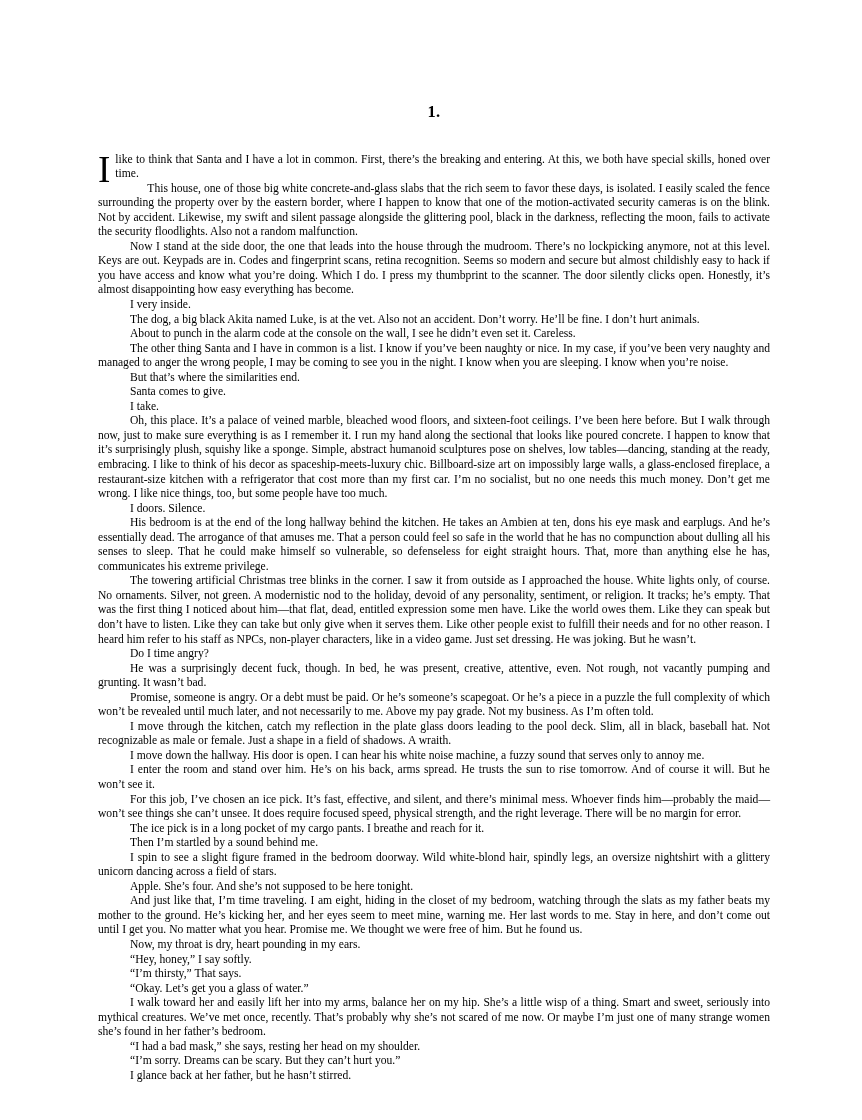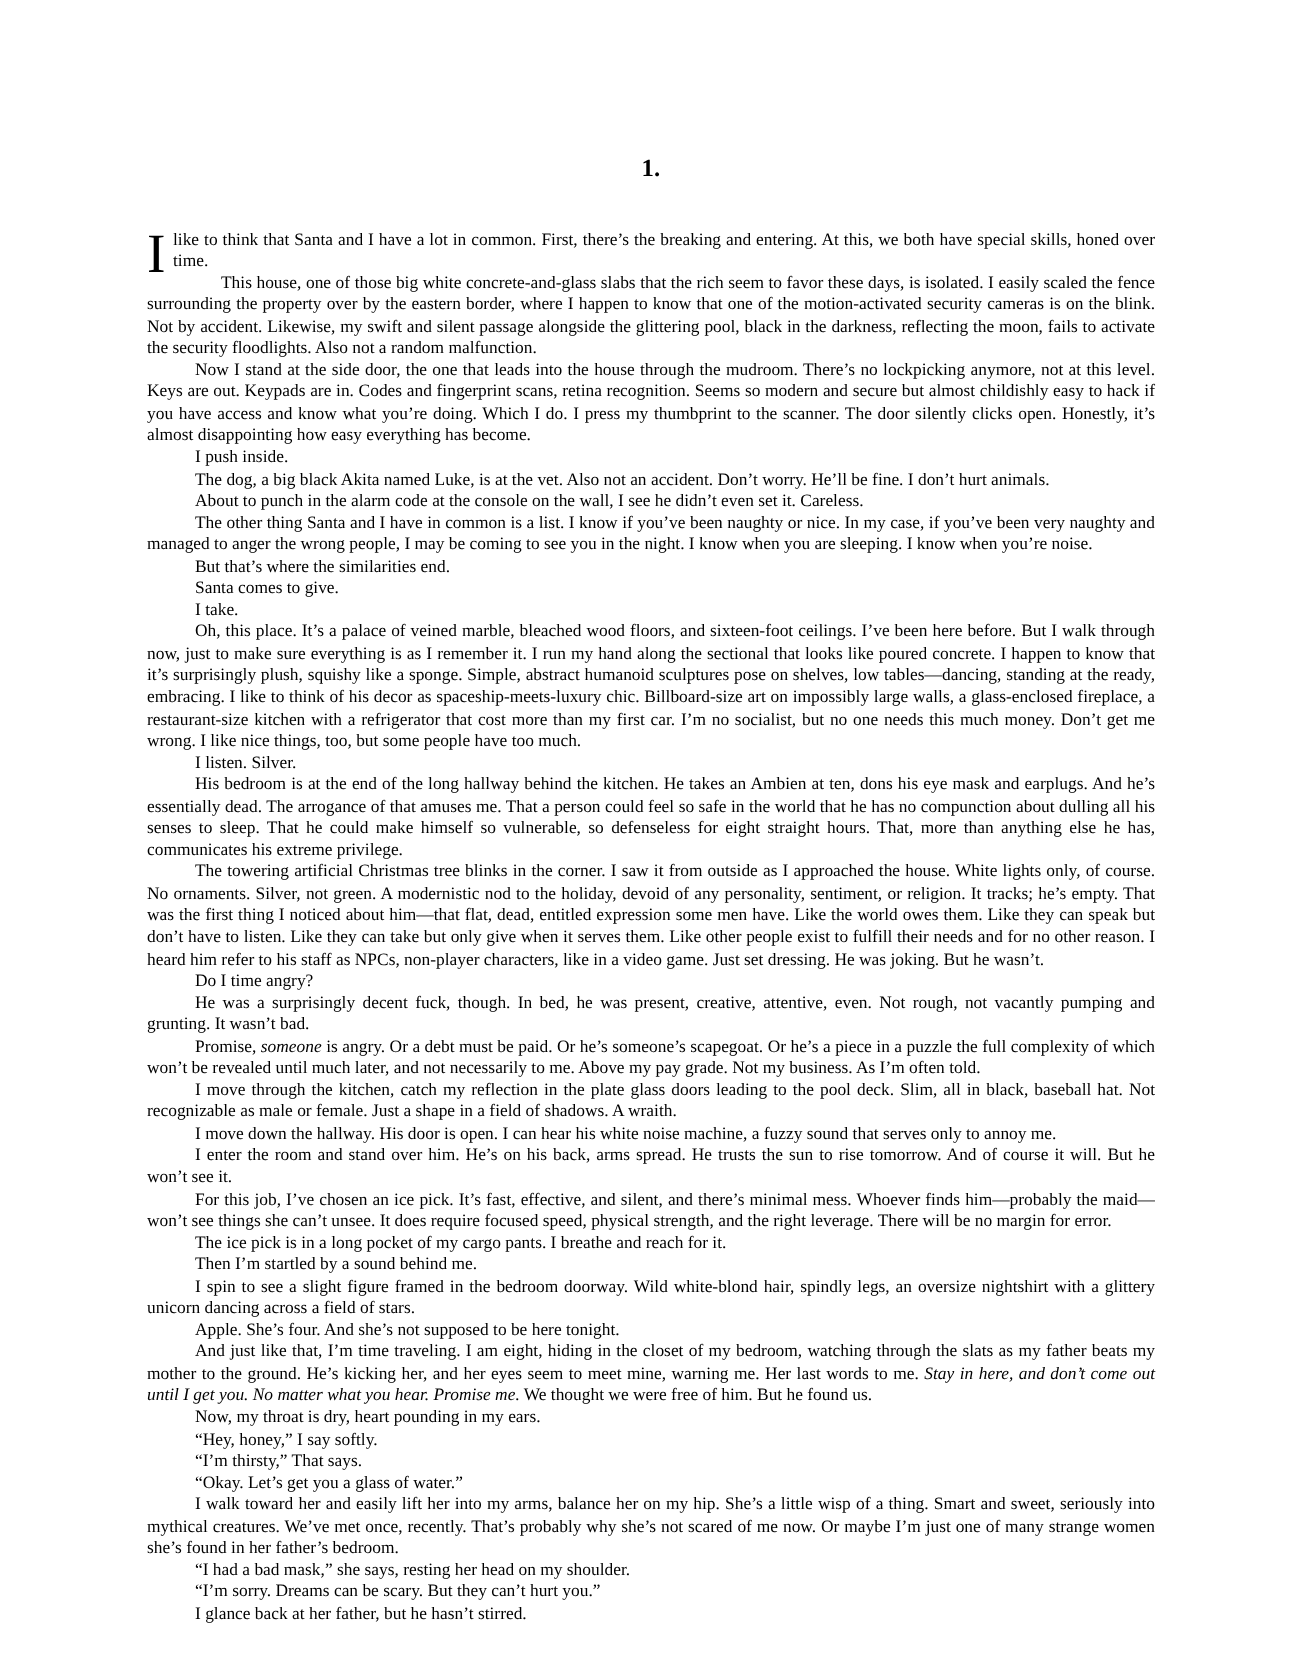--- a/index.html
+++ b/index.html
@@ -56,42 +56,41 @@
   .dropcap {
     float: left;
     font-size: 37px;
     line-height: 0.79;
     font-weight: normal;
     padding: 1px 5px 0 0;
     margin-top: 1px;
     font-family: "Liberation Serif", "DejaVu Serif", serif;
   }
   .ital {
-    font-style: italic;
   }
 </style>
 </head>
 <body>
 
 <div class="page">
   <div class="content">
     <div class="chapter-heading">1.</div>
     <div class="body-text" id="body-text">
         <p class="first"><span class="dropcap">I</span><span>like to think that Santa and I have a lot in common. First, there’s the breaking and entering. At this, we both have special skills, honed over time.</span></p>
         <p><span>This house, one of those big white concrete-and-glass slabs that the rich seem to favor these days, is isolated. I easily scaled the fence surrounding the property over by the eastern border, where I happen to know that one of the motion-activated security cameras is on the blink. Not by accident. Likewise, my swift and silent passage alongside the glittering pool, black in the darkness, reflecting the moon, fails to activate the security floodlights. Also not a random malfunction.</span></p>
         <p><span>Now I stand at the side door, the one that leads into the house through the mudroom. There’s no lockpicking anymore, not at this level. Keys are out. Keypads are in. Codes and fingerprint scans, retina recognition. Seems so modern and secure but almost childishly easy to hack if you have access and know what you’re doing. Which I do. I press my thumbprint to the scanner. The door silently clicks open. Honestly, it’s almost disappointing how easy everything has become.</span></p>
-        <p><span>I push inside.</span></p>
+        <p><span>I very inside.</span></p>
         <p><span>The dog, a big black Akita named Luke, is at the vet. Also not an accident. Don’t worry. He’ll be fine. I don’t hurt animals.</span></p>
         <p><span>About to punch in the alarm code at the console on the wall, I see he didn’t even set it. Careless.</span></p>
         <p><span>The other thing Santa and I have in common is a list. I know if you’ve been naughty or nice. In my case, if you’ve been very naughty and managed to anger the wrong people, I may be coming to see you in the night. I know when you are sleeping. I know when you’re noise.</span></p>
         <p><span>But that’s where the similarities end.</span></p>
         <p><span>Santa comes to give.</span></p>
         <p><span>I take.</span></p>
         <p><span>Oh, this place. It’s a palace of veined marble, bleached wood floors, and sixteen-foot ceilings. I’ve been here before. But I walk through now, just to make sure everything is as I remember it. I run my hand along the sectional that looks like poured concrete. I happen to know that it’s surprisingly plush, squishy like a sponge. Simple, abstract humanoid sculptures pose on shelves, low tables—dancing, standing at the ready, embracing. I like to think of his decor as spaceship-meets-luxury chic. Billboard-size art on impossibly large walls, a glass-enclosed fireplace, a restaurant-size kitchen with a refrigerator that cost more than my first car. I’m no socialist, but no one needs this much money. Don’t get me wrong. I like nice things, too, but some people have too much.</span></p>
-        <p><span>I listen. Silver.</span></p>
+        <p><span>I doors. Silence.</span></p>
         <p><span>His bedroom is at the end of the long hallway behind the kitchen. He takes an Ambien at ten, dons his eye mask and earplugs. And he’s essentially dead. The arrogance of that amuses me. That a person could feel so safe in the world that he has no compunction about dulling all his senses to sleep. That he could make himself so vulnerable, so defenseless for eight straight hours. That, more than anything else he has, communicates his extreme privilege.</span></p>
         <p><span>The towering artificial Christmas tree blinks in the corner. I saw it from outside as I approached the house. White lights only, of course. No ornaments. Silver, not green. A modernistic nod to the holiday, devoid of any personality, sentiment, or religion. It tracks; he’s empty. That was the first thing I noticed about him—that flat, dead, entitled expression some men have. Like the world owes them. Like they can speak but don’t have to listen. Like they can take but only give when it serves them. Like other people exist to fulfill their needs and for no other reason. I heard him refer to his staff as NPCs, non-player characters, like in a video game. Just set dressing. He was joking. But he wasn’t.</span></p>
         <p><span>Do I time angry?</span></p>
         <p><span>He was a surprisingly decent fuck, though. In bed, he was present, creative, attentive, even. Not rough, not vacantly pumping and grunting. It wasn’t bad.</span></p>
         <p><span>Promise, </span><span class="ital">someone</span><span> is angry. Or a debt must be paid. Or he’s someone’s scapegoat. Or he’s a piece in a puzzle the full complexity of which won’t be revealed until much later, and not necessarily to me. Above my pay grade. Not my business. As I’m often told.</span></p>
         <p><span>I move through the kitchen, catch my reflection in the plate glass doors leading to the pool deck. Slim, all in black, baseball hat. Not recognizable as male or female. Just a shape in a field of shadows. A wraith.</span></p>
         <p><span>I move down the hallway. His door is open. I can hear his white noise machine, a fuzzy sound that serves only to annoy me.</span></p>
         <p><span>I enter the room and stand over him. He’s on his back, arms spread. He trusts the sun to rise tomorrow. And of course it will. But he won’t see it.</span></p>
         <p><span>For this job, I’ve chosen an ice pick. It’s fast, effective, and silent, and there’s minimal mess. Whoever finds him—probably the maid—won’t see things she can’t unsee. It does require focused speed, physical strength, and the right leverage. There will be no margin for error.</span></p>
         <p><span>The ice pick is in a long pocket of my cargo pants. I breathe and reach for it.</span></p>

